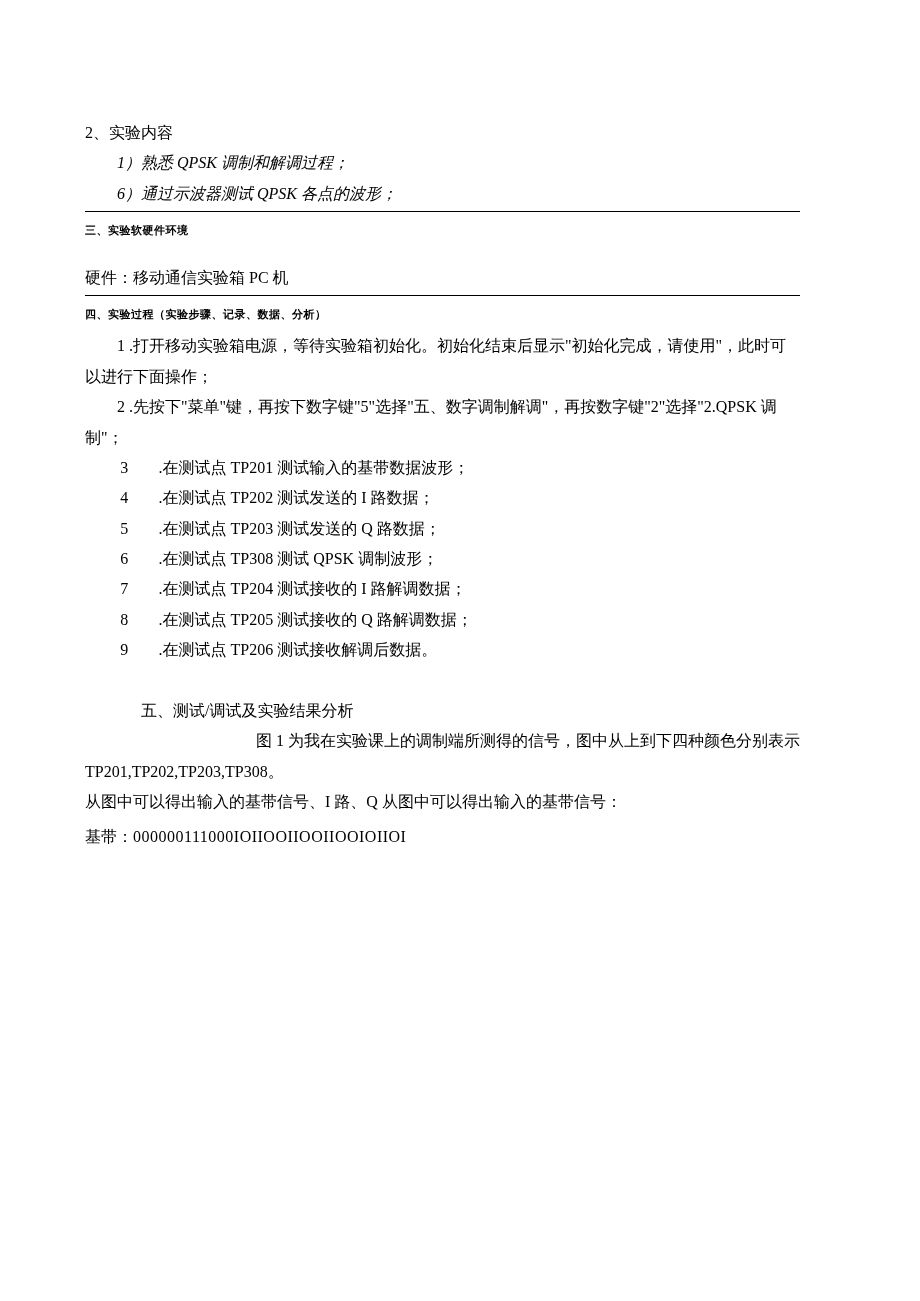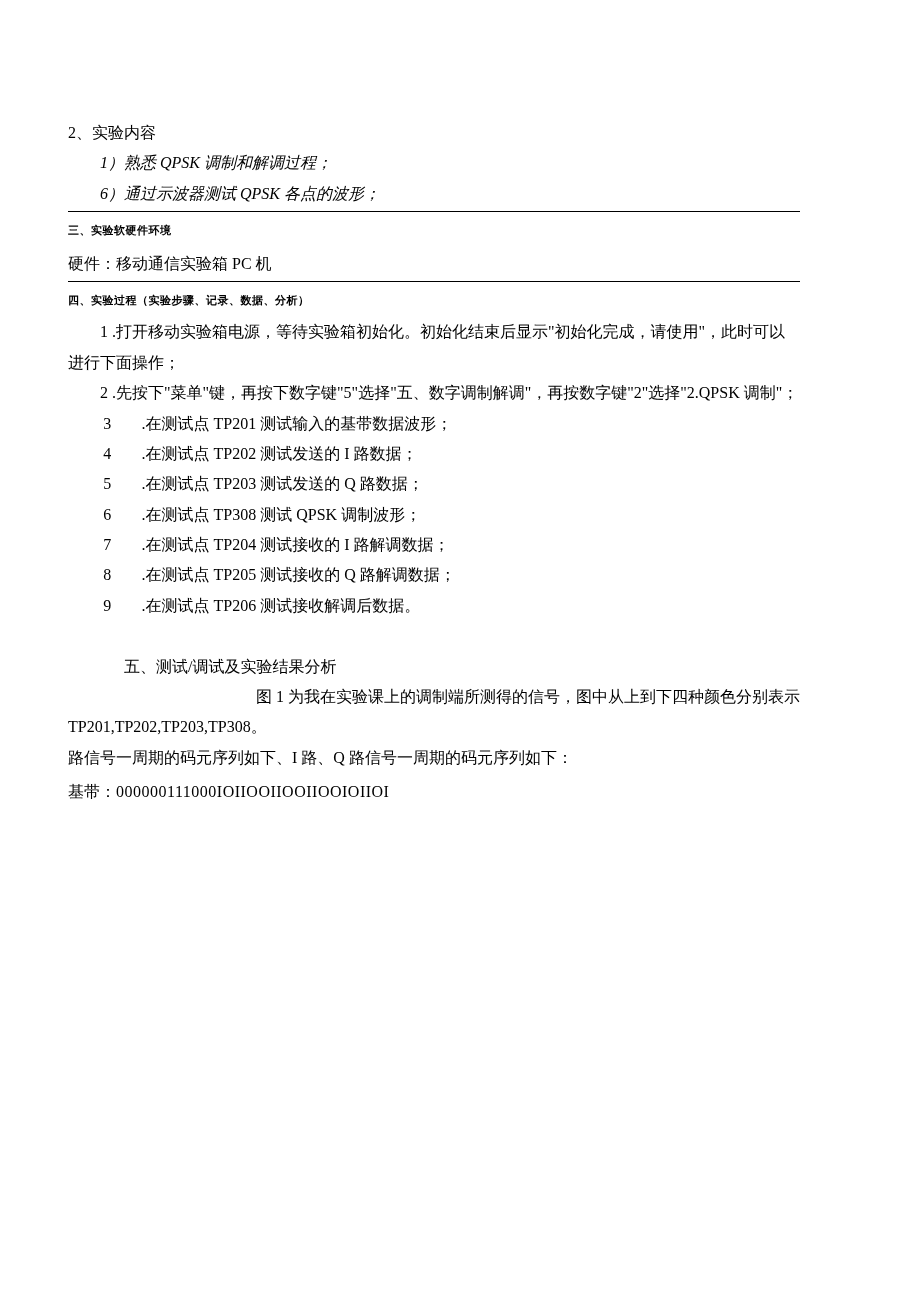--- a/index.html
+++ b/index.html
@@ -7,33 +7,33 @@
     padding: 0;
     background: #ffffff;
     font-family: "SimSun", "宋体", serif;
     font-size: 16px;
     color: #000000;
     line-height: 1.9;
   }
   .page {
     width: 920px;
     min-height: 1301px;
-    padding: 118px 120px 40px 68px;
+    padding: 118px 120px 40px 85px;
     box-sizing: border-box;
     background: #ffffff;
   }
   .indent-1 { padding-left: 2em; font-style: italic; }
   .hr { border-bottom: 1px solid #000000; margin-top: 2px; margin-bottom: 8px; }
   .section-title {
     font-family: "SimHei", "黑体", "Microsoft YaHei", sans-serif;
     font-weight: bold;
     font-size: 11px;
     letter-spacing: 0.5px;
   }
-  .mt10 { margin-top: 8px; }
+  .mt10 { margin-top: 22px; }
   .mt6 { margin-top: 6px; }
   .line { white-space: normal; }
   .col-steps .row { display: flex; }
   .col-steps .n { width: 2.4em; text-align: left; padding-left: 0.2em; flex-shrink:0; }
   .col-steps .t { flex: 1; }
   .roman { font-family: "Times New Roman", serif; }
   .seq { letter-spacing: 0.5px; }
 </style>
 </head>
 <body>
@@ -86,19 +86,19 @@
     </div>
   </div>
 
   <div style="height:1.9em;"></div>
 
   <div class="line" style="padding-left:3.5em;">五、测试/调试及实验结果分析</div>
 
   <div class="line" style="padding-left:3.5em;text-align:right;">图 1 为我在实验课上的调制端所测得的信号，图中从上到下四种颜色分别表示</div>
   <div class="line">TP201,TP202,TP203,TP308。</div>
 
-  <div class="line">路信号一周期的码元序列如下、I 路、Q 路信号一周期的码元序列如下：</div>
+  <div class="line">从图中可以得出输入的基带信号、I 路、Q 从图中可以得出输入的基带信号：</div>
 
   <div class="line" style="margin-top:4px;">
     <span>基带：</span><span class="seq">000000111000</span><span class="roman seq">IOIIOOIIOOIIOOIOIIOI</span>
   </div>
 
 </div>
 
 </body></html>

